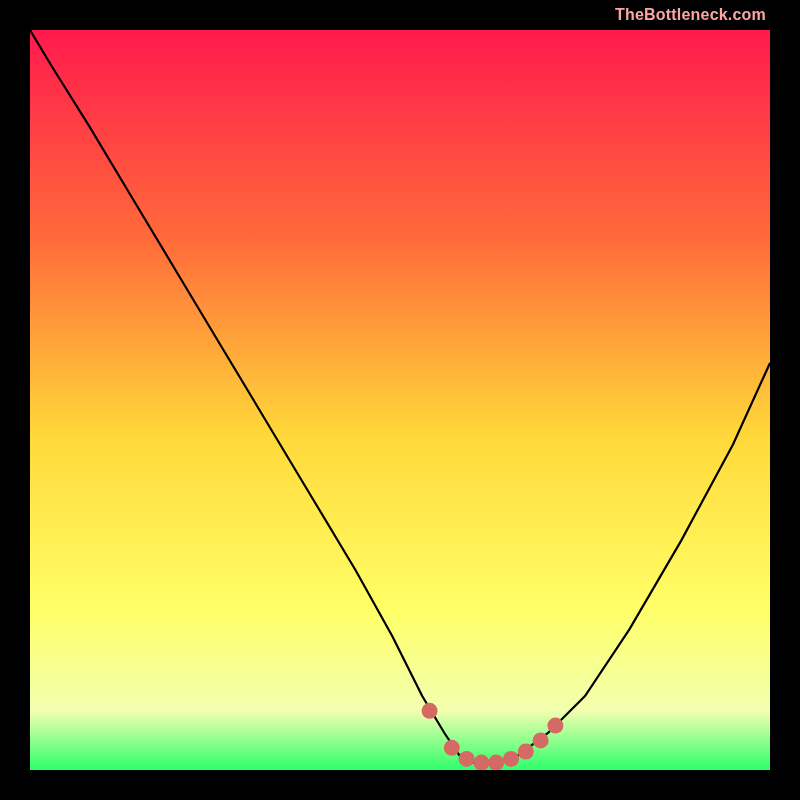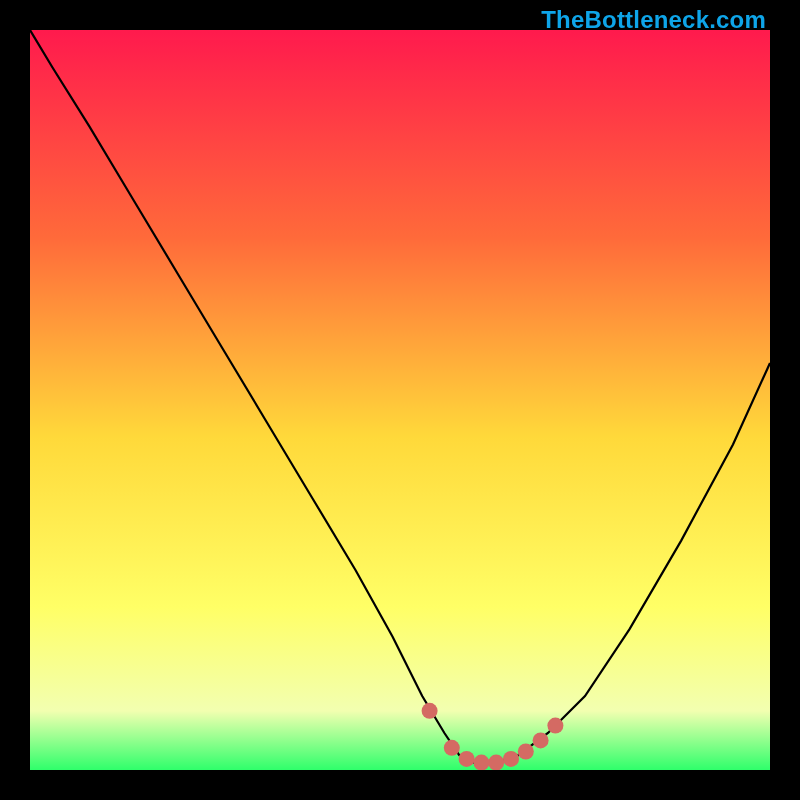--- a/index.html
+++ b/index.html
@@ -1,19 +1,19 @@
 <!DOCTYPE html>
 <html><head>
 <meta charset="utf-8">
 <style>
   * { margin: 0; padding: 0; box-sizing: border-box; }
   html, body { width: 800px; height: 800px; background: #000; overflow: hidden; }
   .container { position: relative; width: 800px; height: 800px; background: #000; }
   .plot-area { position: absolute; left: 30px; top: 30px; width: 740px; height: 740px; }
-  .watermark { position: absolute; top: 6px; right: 34px; font-family: Arial, Helvetica, sans-serif; font-size: 24px; font-weight: 600; color: #0ea5e9; letter-spacing: 0.2px; }
+  .watermark { position: absolute; top: 6px; right: 34px; font-family: Arial, Helvetica, sans-serif; font-size: 16px; font-weight: 600; color: #fca5a5; letter-spacing: 0.2px; }
   svg { display: block; }
 </style>
 </head>
 <body>
 
 <div class="container">
   <div class="watermark">TheBottleneck.com</div>
   <div class="plot-area">
     <svg id="chart-svg" width="740" height="740" viewBox="0 0 740 740">
       <defs>

